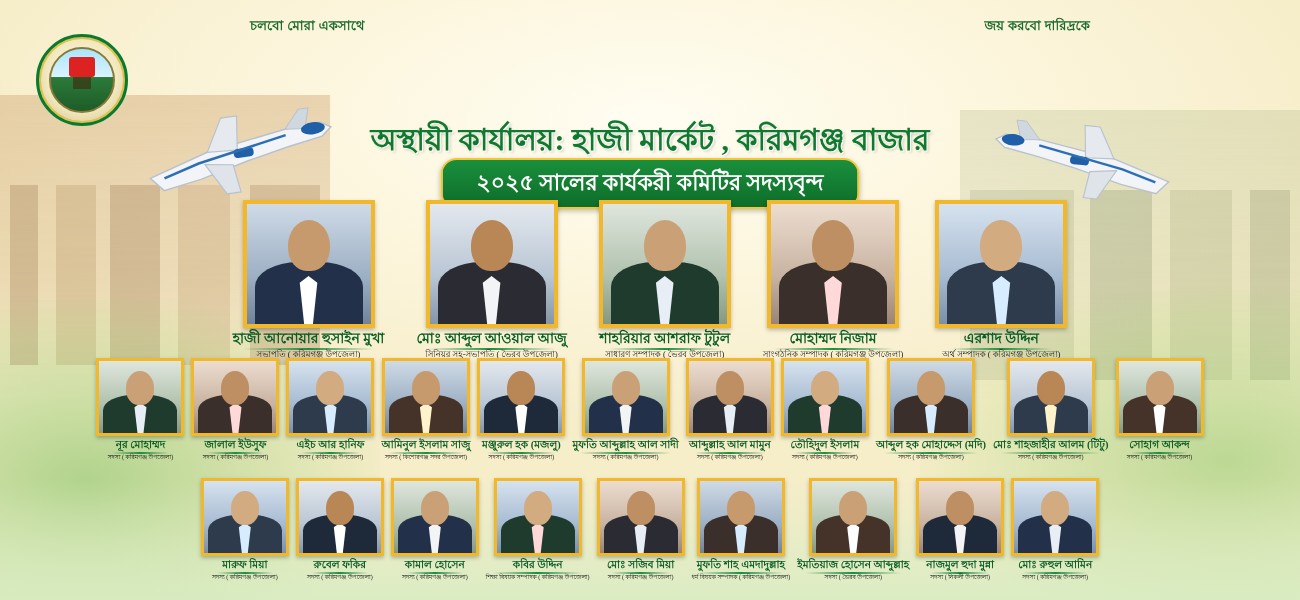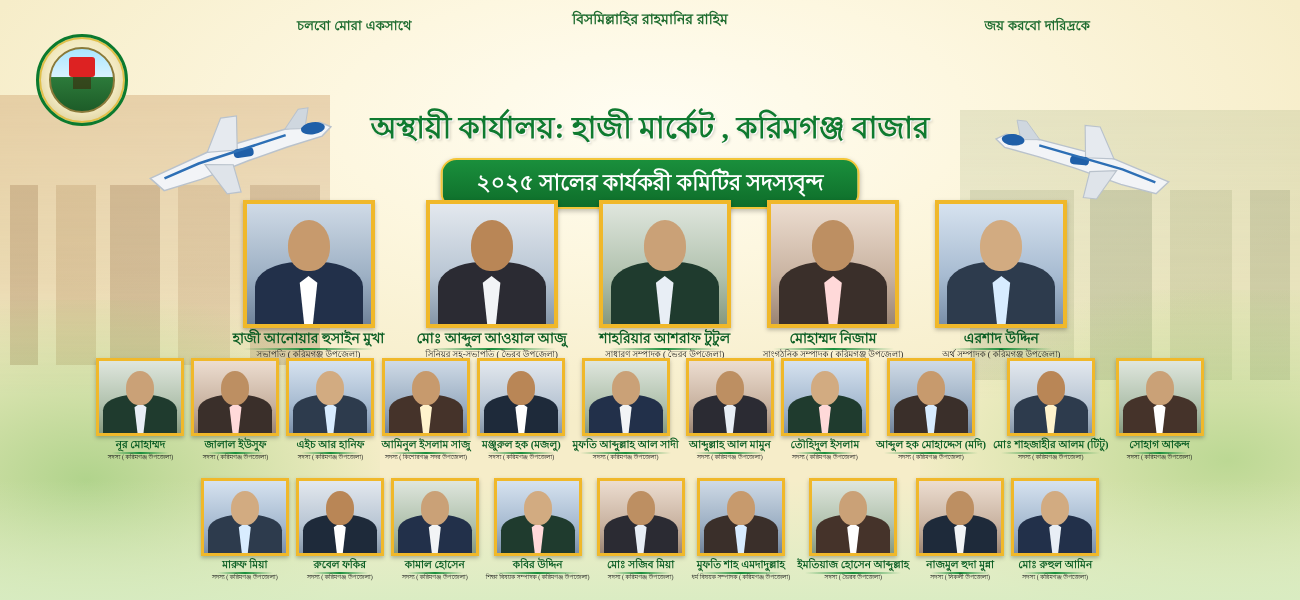--- a/index.html
+++ b/index.html
@@ -82,38 +82,38 @@
     content: ""; position: absolute; left: 50%; top: 8px; transform: translateX(-50%);
     width: 26px; height: 20px; background: #d22; border-radius: 3px;
     box-shadow: 0 16px 0 -4px rgba(60,40,10,.6);
   }
 
   
   .tagline {
     position: absolute; top: 16px; font-size: 13px; color: #1d6b2e; font-weight: bold;
     letter-spacing: .2px;
   }
-  #tagline-left { left: 250px; margin-left: 47px; }
+  #tagline-left { left: 250px; }
   #tagline-right { right: 210px; }
   #bismillah {
     position: absolute; top: 8px; left: 50%; transform: translateX(-50%);
     font-size: 14px; color: #1d6b2e; font-weight: bold; white-space: nowrap;
   }
   #main-title {
     position: absolute; top: 34px; left: 50%; transform: translateX(-50%);
     font-size: 58px; line-height: 1.12; font-weight: bold; white-space: nowrap;
     color: #e21b1b;
     text-shadow:
       2px 2px 0 #7b0d0d,
       0 0 2px rgba(0,0,0,.35),
       3px 3px 6px rgba(0,0,0,.25);
     font-family: "Liberation Serif", serif;
   }
   #subtitle {
-    position: absolute; top: 104px; left: 50%; transform: translateX(-50%);
+    position: absolute; top: 116px; left: 50%; transform: translateX(-50%);
     font-size: 30px; font-weight: bold; white-space: nowrap;
     color: #0f7a2f;
     text-shadow: 1px 1px 0 #ffffff, 2px 2px 3px rgba(0,0,0,.18);
     font-family: "Liberation Serif", serif;
   }
   #committee-banner {
     position: absolute; top: 158px; left: 50%; transform: translateX(-50%);
     padding: 5px 34px; border-radius: 16px;
     background: linear-gradient(180deg, #1a8f3c 0%, #0e6d2a 100%);
     border: 2px solid #f3c63a;
@@ -216,21 +216,20 @@
       <path d="M24 60 L60 50 L150 34" stroke="#2d6fb5" stroke-width="2.5" fill="none"></path>
     </svg>
   </div>
 
   <div id="logo">
     <div class="logo-inner"></div>
   </div>
 
   <div class="tagline" id="tagline-left">চলবো মোরা একসাথে</div>
   <div class="tagline" id="tagline-right">জয় করবো দারিদ্রকে</div>
-  <div id="bismillah">বিসমিল্লাহির রাহমানির রাহিম</div>
   <div id="subtitle">অস্থায়ী কার্যালয়: হাজী মার্কেট , করিমগঞ্জ বাজার</div>
   <div id="committee-banner">২০২৫ সালের কার্যকরী কমিটির সদস্যবৃন্দ</div>
 
   <div class="row" id="row-top">
       <div class="member">
         <div class="frame">
           <div class="photo" style="background: linear-gradient(rgb(207, 218, 230) 0%, rgb(157, 176, 196) 60%, rgb(112, 131, 154) 100%);">
             <div class="body" style="width: 108px; height: 62px; bottom: 0px; background: rgb(34, 48, 74);"></div>
             <div class="shirt" style="width: 44px; height: 48px; bottom: 0px; background: rgb(255, 255, 255);"></div>
             <div class="head" style="width: 42px; height: 51.24px; top: 16px; background: rgb(199, 154, 109);"></div>

